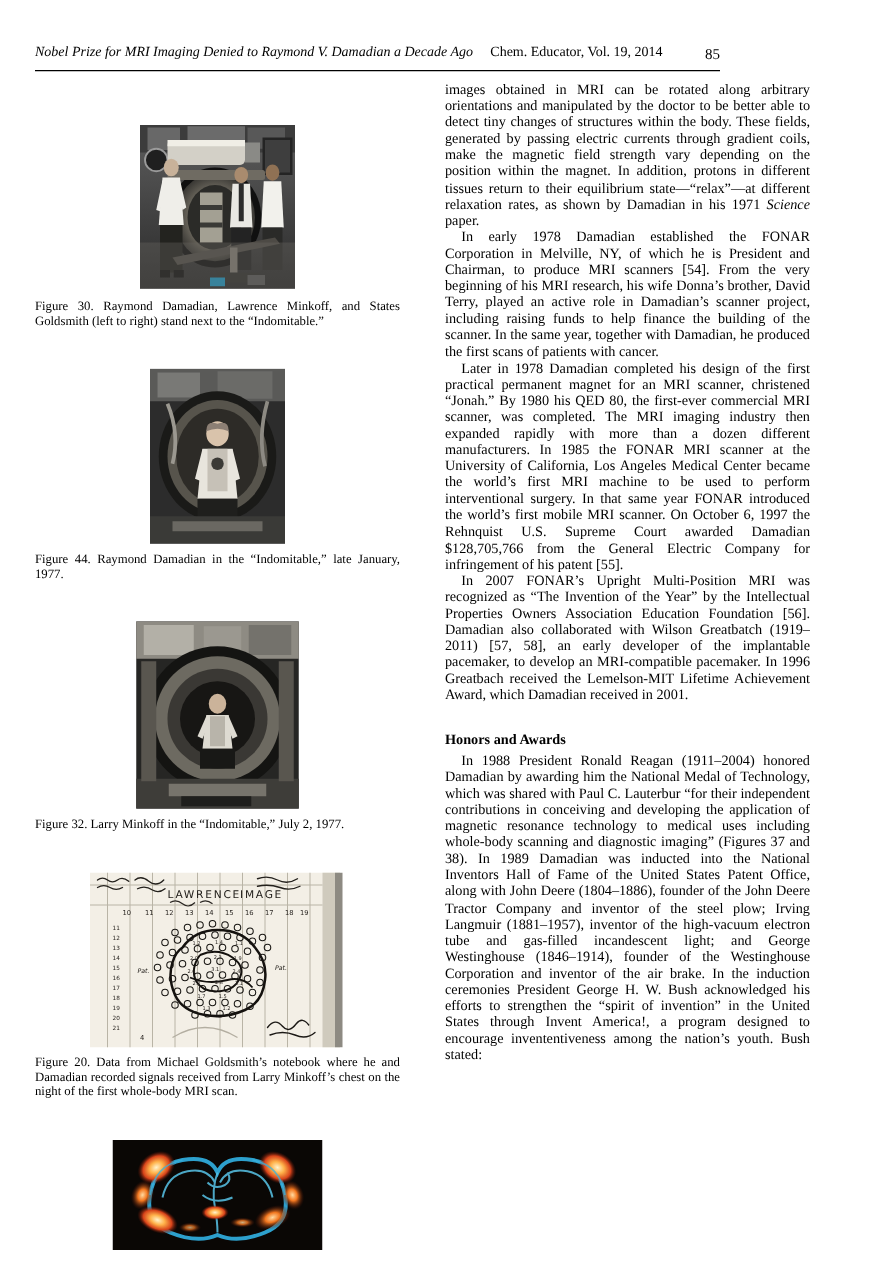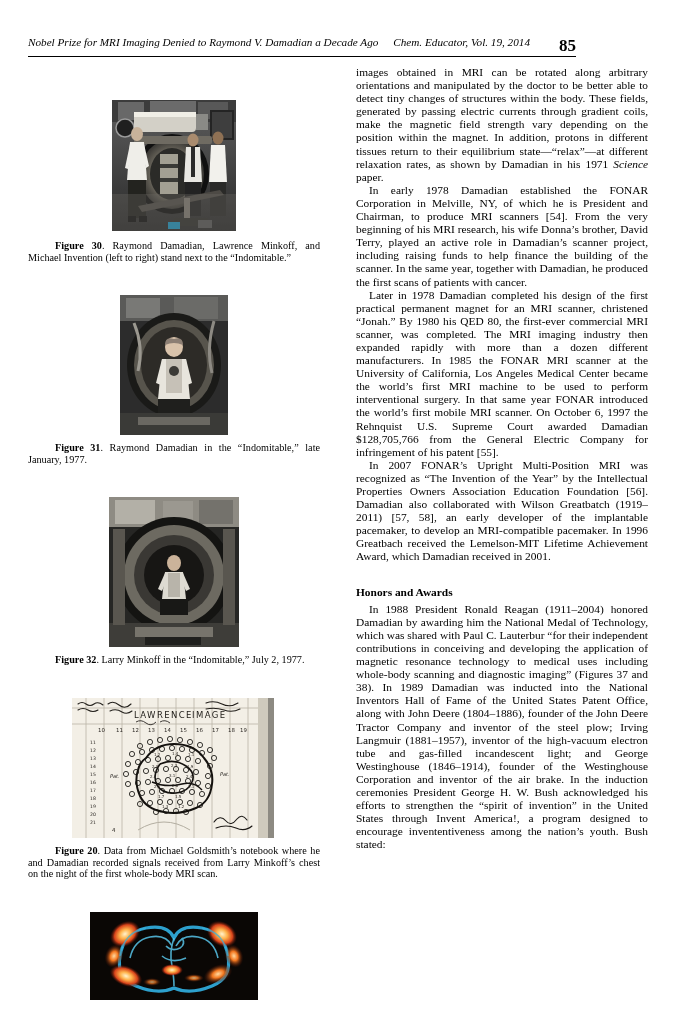--- a/index.html
+++ b/index.html
@@ -33,29 +33,28 @@
     display: flex;
     align-items: baseline;
     font-size: 11.2px;
   }
   .runhead .title {
     font-style: italic;
     font-family: "Liberation Serif", serif;
     white-space: nowrap;
   }
   .runhead .journal {
-    font-style: italic;
     white-space: nowrap;
     margin-left: auto;
     padding-right: 46px;
   }
   .runhead .pageno {
-    font-weight: bold;
+    font-weight: normal;
     font-style: normal;
-    font-size: 17px;
+    font-size: 12px;
     position: absolute;
     right: 0;
     top: 0;
   }
   .rule {
     position: absolute;
     left: 28px;
     right: 24px;
     top: 56px;
     border-top: 0.8px solid #000;
@@ -101,21 +100,21 @@
     justify-content: center;
     margin-top: 32px;
   }
   .caption {
     font-size: 10.2px;
     line-height: 11.6px;
     text-align: justify;
     margin-top: 7px;
     margin-bottom: 12px;
   }
-  .caption b { font-weight: bold; margin-left: 27px; }
+  .caption b { font-weight: normal; }
 
   
   .footer {
     position: absolute;
     bottom: 17px;
     left: 0;
     width: 700px;
     text-align: center;
     font-size: 8.6px;
     line-height: 10px;
@@ -196,21 +195,21 @@
 
           <path d="M40 108 L122 92 L126 97 L44 114 Z" fill="#4d4a45"></path>
           <rect x="86" y="100" width="6" height="24" fill="#7b776f"></rect>
           <rect x="76" y="120" width="34" height="8" fill="#2e2e2c"></rect>
           <rect x="70" y="124" width="12" height="7" fill="#1d8fb8"></rect>
           <rect x="100" y="122" width="14" height="8" fill="#555"></rect>
           <rect x="14" y="96" width="124" height="37" fill="#6d6a63" opacity="0.35"></rect>
         </svg>
       </div>
       <div class="caption">
-        <b>Figure 30</b><span>. Raymond Damadian, Lawrence Minkoff, and Michael Invention (left to right) stand next to the “Indomitable.”</span>
+        <b>Figure 30</b><span>. Raymond Damadian, Lawrence Minkoff, and States Goldsmith (left to right) stand next to the “Indomitable.”</span>
       </div>
     </div>
 
     <div class="figure">
       <div class="imgwrap">
         <svg width="120" height="140" viewBox="0 0 120 140">
           <rect x="0" y="0" width="120" height="140" fill="#ffffff"></rect>
           <rect x="6" y="0" width="108" height="140" fill="#2c2c2c"></rect>
           <rect x="6" y="0" width="108" height="26" fill="#5a5a58"></rect>
           <rect x="12" y="3" width="34" height="20" fill="#8d8d8a" opacity="0.6"></rect>
@@ -228,21 +227,21 @@
           <circle cx="60" cy="76" r="5" fill="#3b3a36"></circle>
           <rect x="44" y="104" width="32" height="18" fill="#1f1f1d"></rect>
 
           <path d="M20 28 q10 24 4 48" stroke="#9b9890" stroke-width="3" fill="none"></path>
           <path d="M100 26 q-8 28 -2 52" stroke="#8d8a83" stroke-width="3" fill="none"></path>
           <rect x="6" y="118" width="108" height="22" fill="#3a3a37"></rect>
           <rect x="24" y="122" width="72" height="8" fill="#6a6862"></rect>
         </svg>
       </div>
       <div class="caption">
-        <b>Figure 31</b><span>. Raymond Damadian in the “Indomitable,” late January, 1977.</span>
+        <b>Figure 44</b><span>. Raymond Damadian in the “Indomitable,” late January, 1977.</span>
       </div>
     </div>
 
     <div class="figure">
       <div class="imgwrap">
         <svg width="146" height="150" viewBox="0 0 146 150">
           <rect x="0" y="0" width="146" height="150" fill="#ffffff"></rect>
           <rect x="8" y="0" width="130" height="150" fill="#262624"></rect>
           <rect x="8" y="0" width="130" height="30" fill="#8e8b83"></rect>
           <rect x="14" y="3" width="40" height="24" fill="#c3c0b6" opacity="0.7"></rect>

